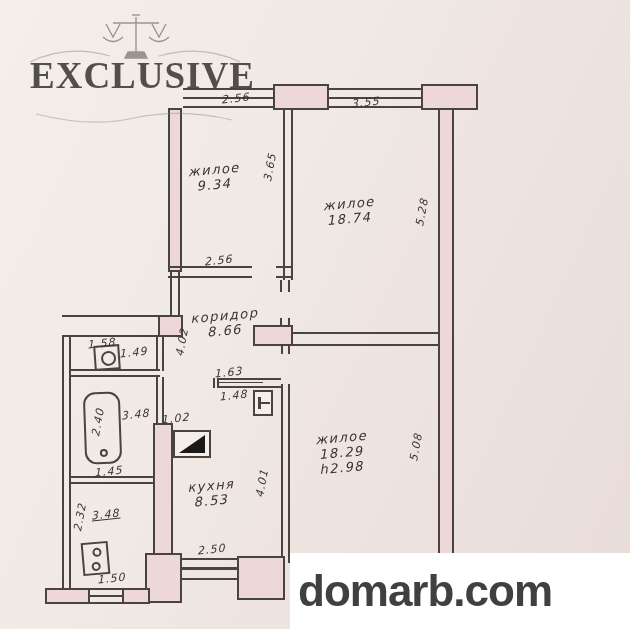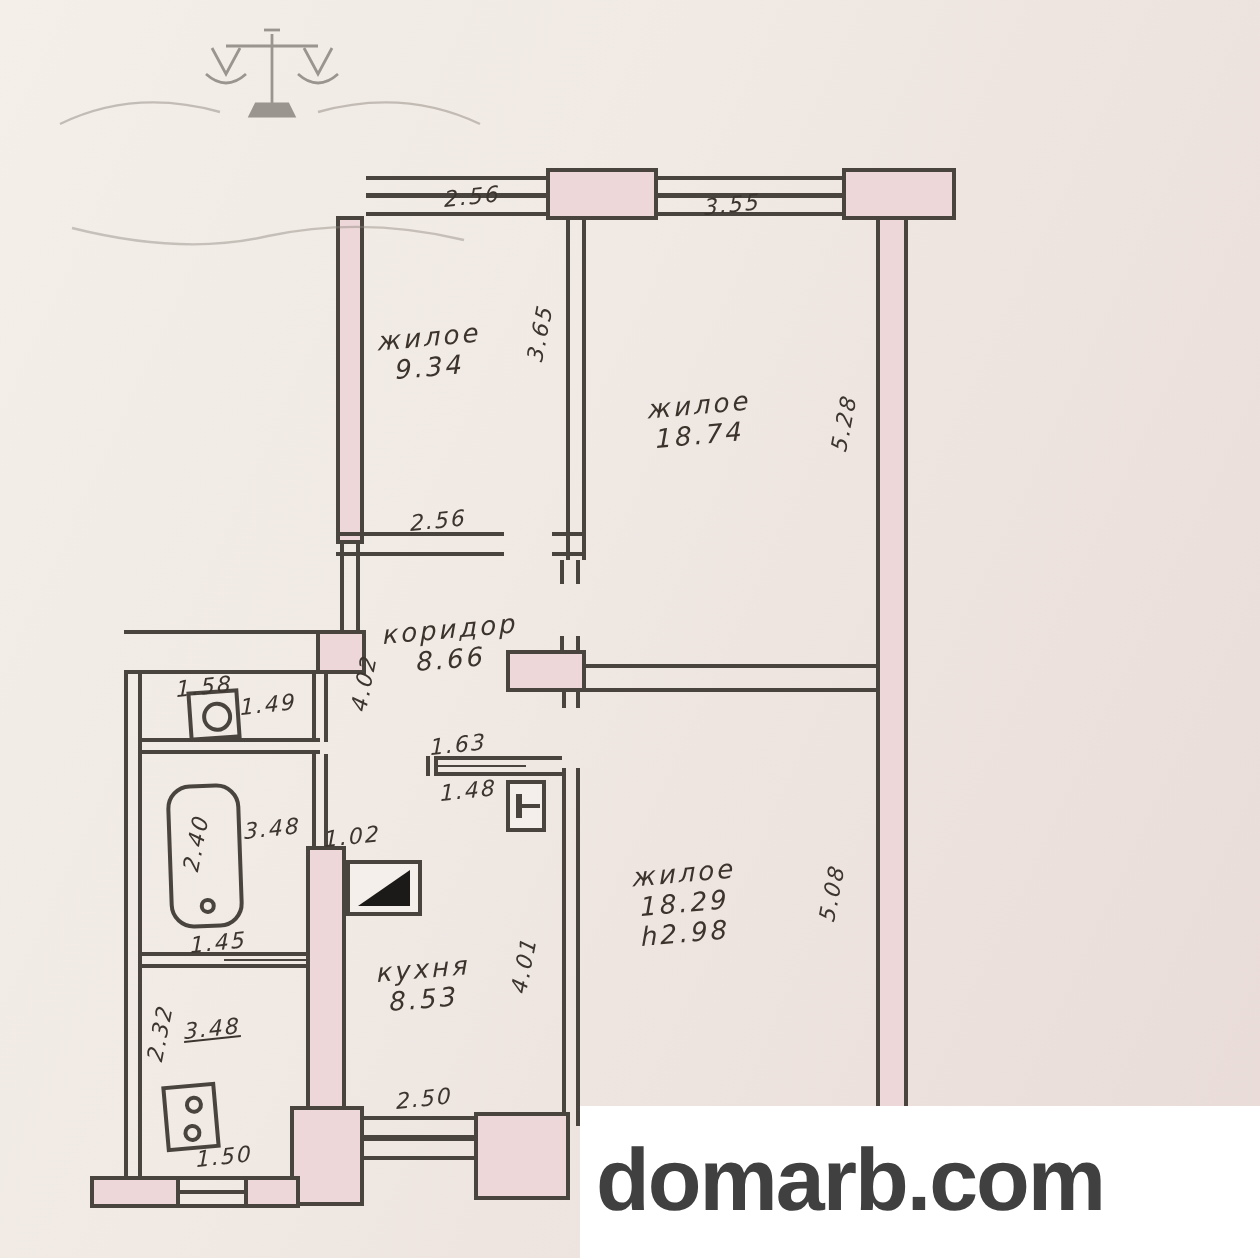--- a/index.html
+++ b/index.html
@@ -164,20 +164,21 @@
         <path d="M49,25 Q59,34 69,25"></path>
         <path d="M28,40 L44,40 L47,46 L25,46 Z" fill="#6a645e"></path>
       </g>
     </svg>
     <svg style="left:0;top:34px;" width="225" height="30" viewBox="0 0 225 30">
       <g stroke="#8a837c" fill="none" stroke-width="1.2" opacity="0.55">
         <path d="M8,22 Q45,4 88,16"></path>
         <path d="M137,16 Q180,4 218,22"></path>
       </g>
     </svg>
+    <div class="brand">EXCLUSIVE</div>
     <svg style="left:10px;top:104px;" width="205" height="18" viewBox="0 0 205 18">
       <path d="M4,4 Q60,18 102,8 Q150,-2 200,10" stroke="#8a837c" fill="none" stroke-width="1.2" opacity="0.5"></path>
     </svg>
   </div>
 
   <div class="brandbox">
     <span>domarb.com</span>
   </div>
 
 </div>

